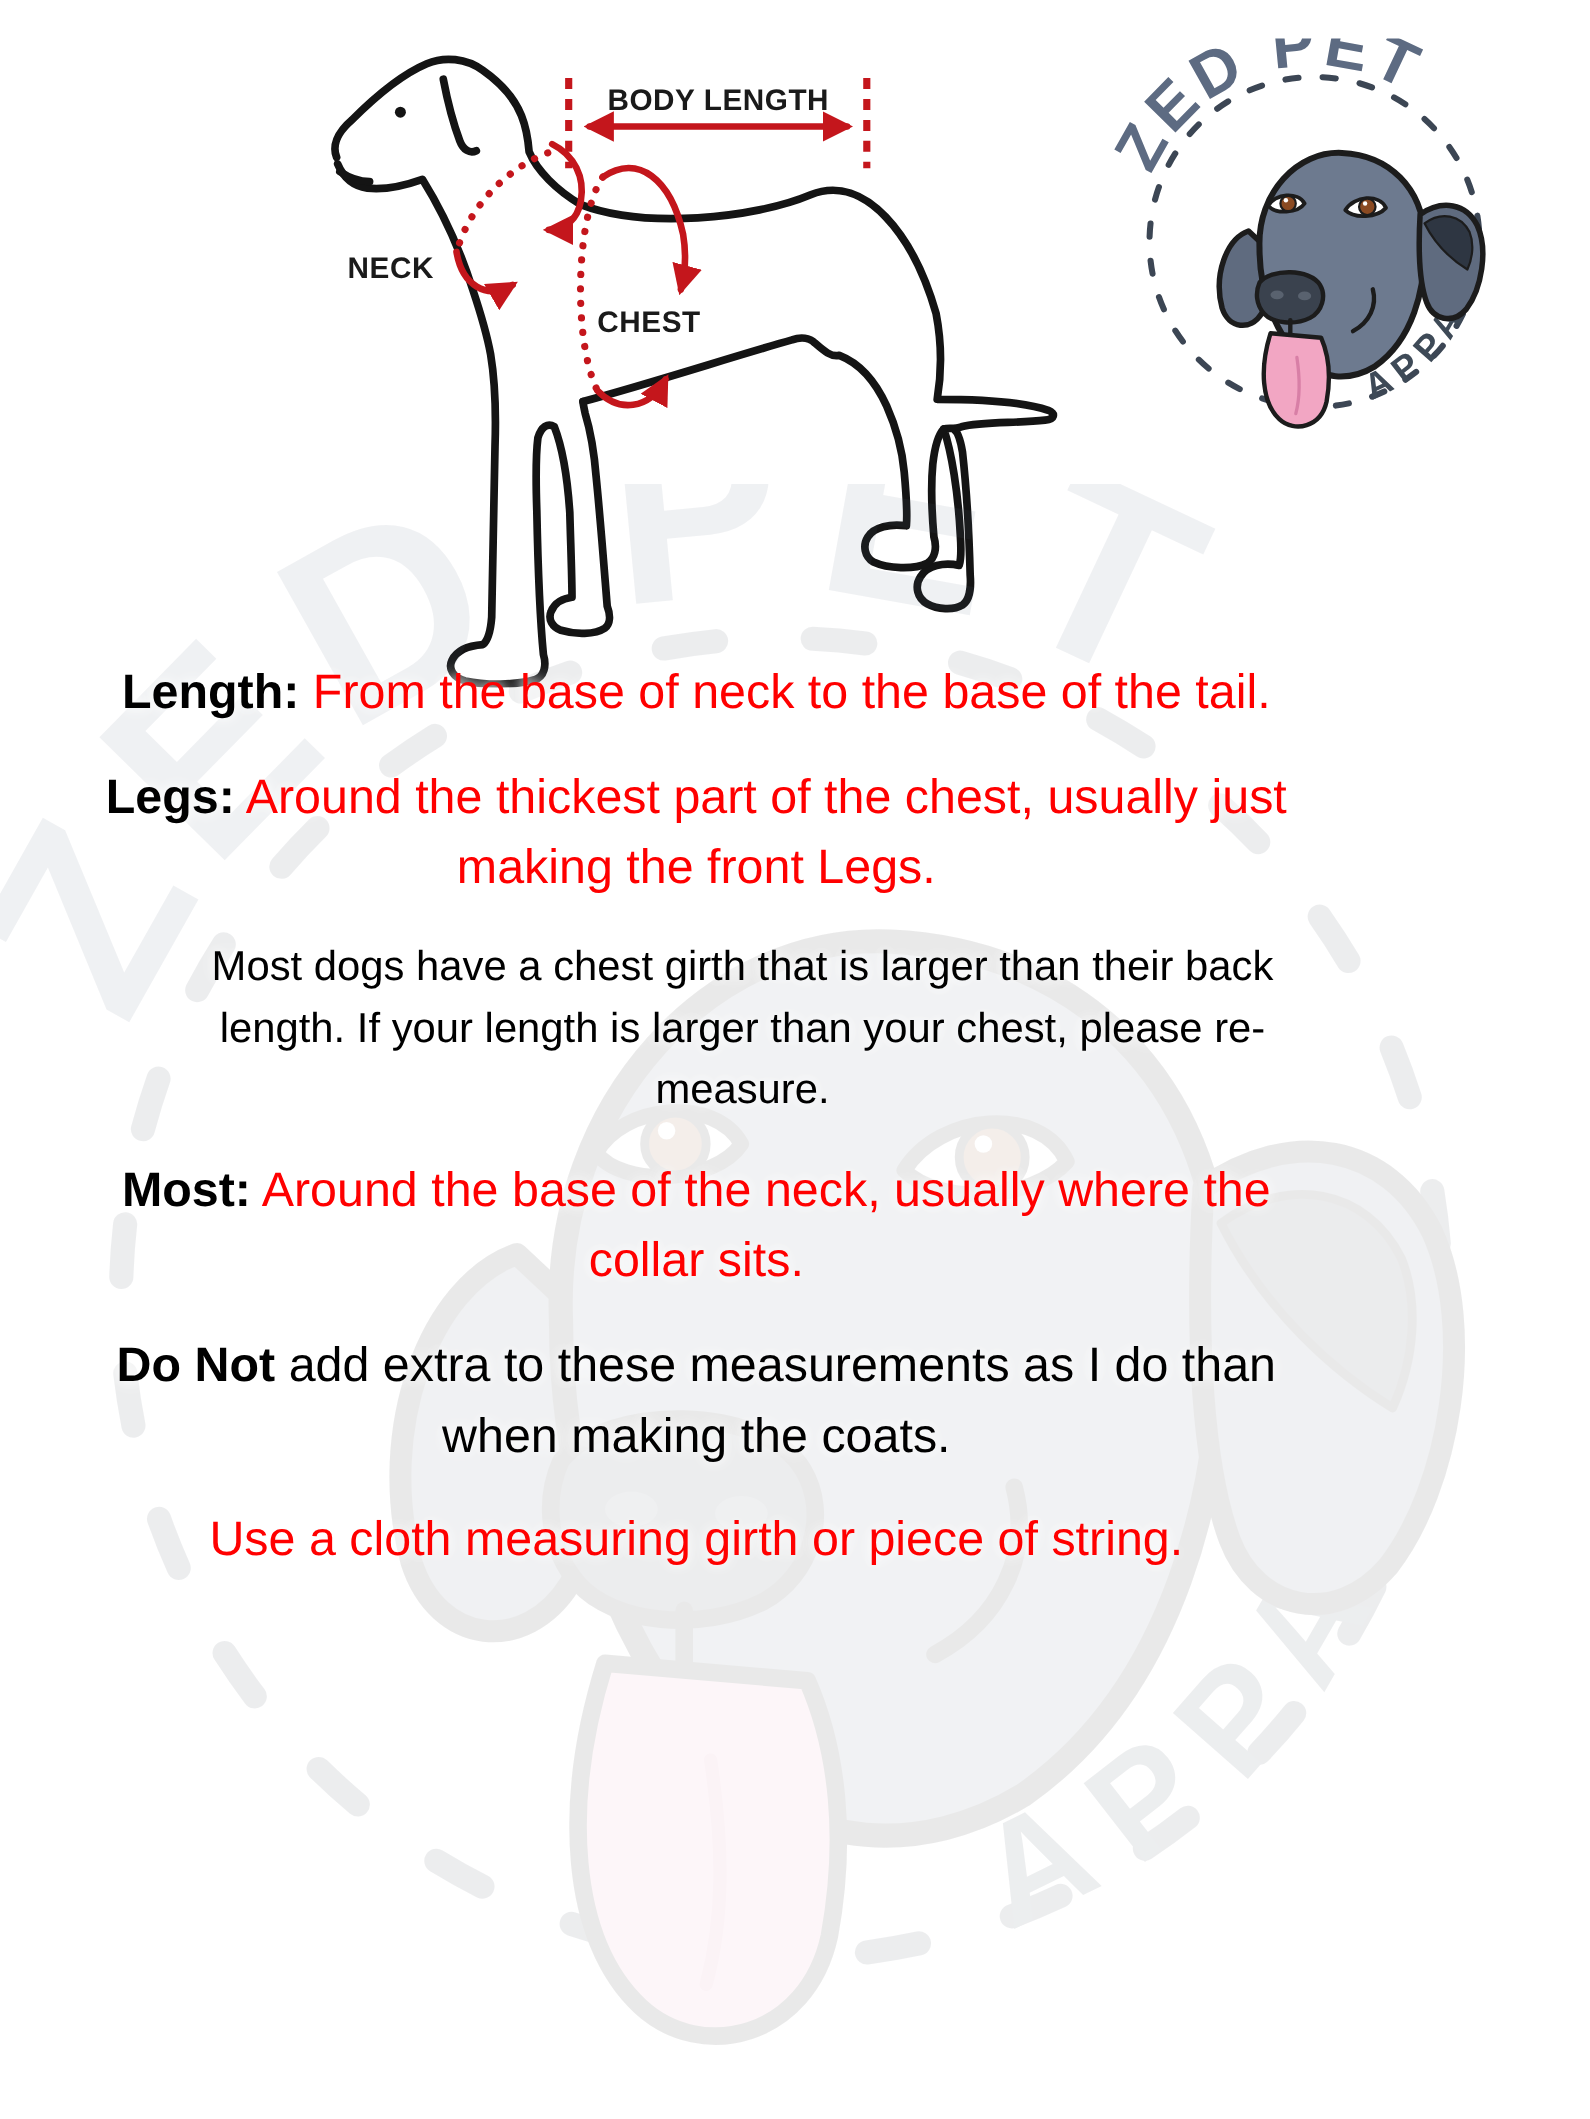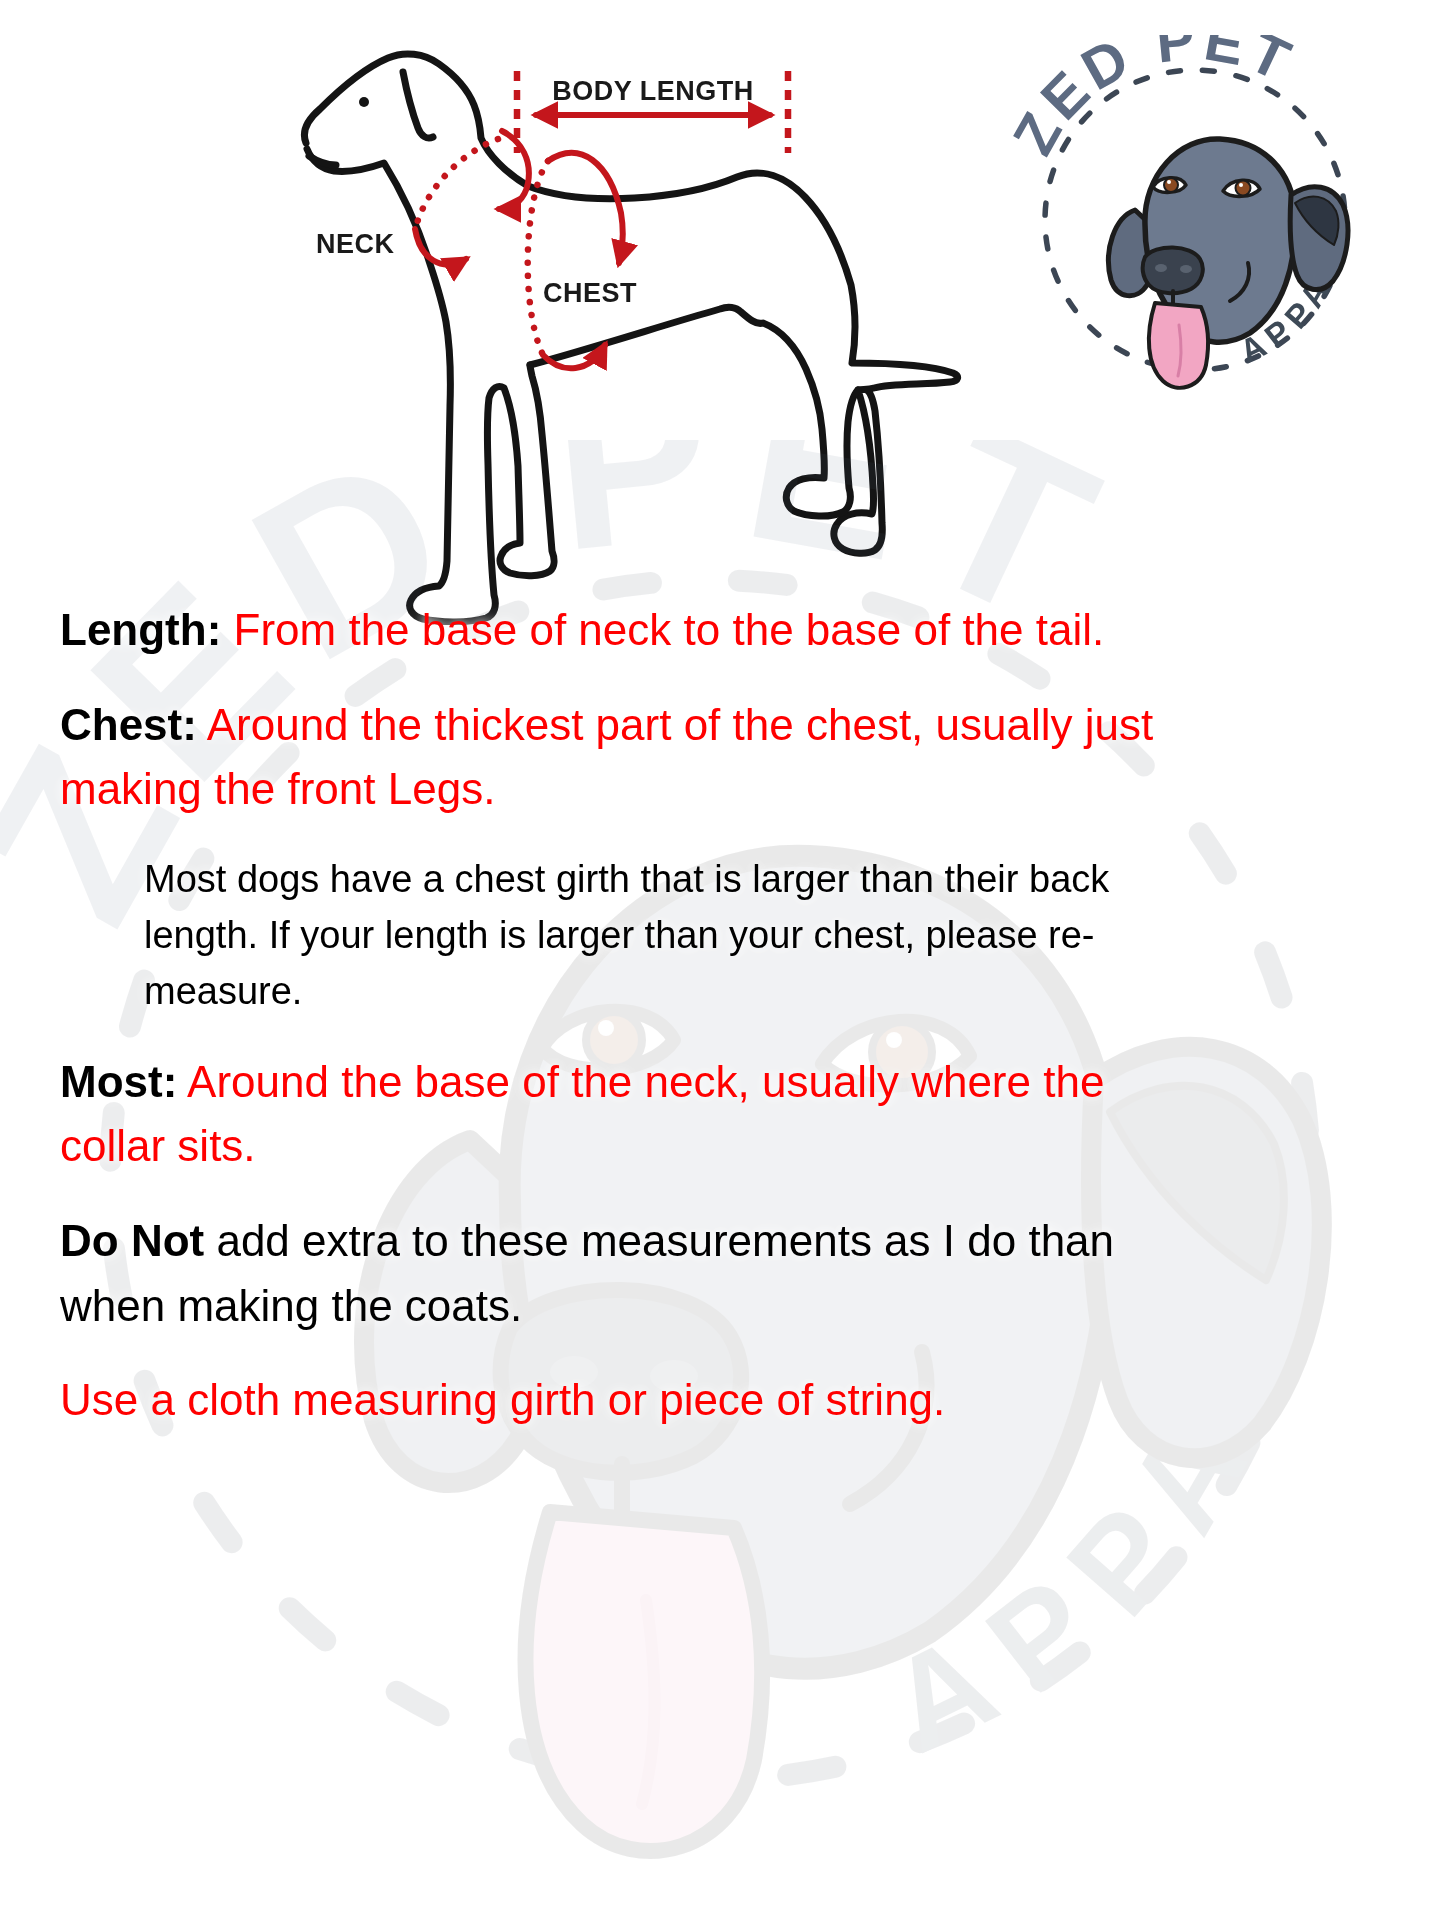--- a/index.html
+++ b/index.html
@@ -12,21 +12,21 @@
   }
   svg{display:block;}
   .diagram{position:absolute;left:290px;top:45px;width:690px;height:580px;}
   .logo{position:absolute;left:995px;top:35px;width:400px;height:375px;}
   .watermark{position:absolute;left:-90px;top:440px;width:1600px;height:1500px;opacity:0.09;pointer-events:none;}
   .col{
     position:absolute;left:60px;top:598px;width:1146px;
     color:#000;
   }
   .col p{margin:0 0 30px 0;font-size:44px;line-height:1.47;
-    text-shadow:0 0 10px rgba(255,255,255,.95),0 0 18px rgba(255,255,255,.85);}
+    text-shadow:0 0 10px rgba(255,255,255,.95),0 0 18px rgba(255,255,255,.85);text-align:center;}
   .lbl{font-weight:700;color:#000;}
   .red{color:#ff0000;}
   .note{font-size:38px !important;margin-left:84px !important;width:1062px;}
   .units{
     font-weight:700;font-size:54px;line-height:1.39;text-align:center;
     margin:40px 0 40px 0 !important;
   }
   .dlabel{font-weight:700;fill:#1a1a1a;font-size:27px;letter-spacing:.5px;}
   .outline{fill:none;stroke:#141414;stroke-width:7;stroke-linecap:round;stroke-linejoin:round;}
   .rdot{fill:none;stroke:#c4161c;stroke-width:6.5;stroke-linecap:round;stroke-dasharray:0.1 13;}
@@ -116,21 +116,21 @@
     <text class="dlabel" x="253" y="257">CHEST</text>
   </svg>
 
   <svg class="watermark" viewBox="0 0 400 375">
     <use href="#zedlogo-art"></use>
   </svg>
 
   <div class="col">
     <p><span class="lbl">Length:</span> <span class="red">From the base of neck to the base of the tail.</span></p>
 
-    <p><span class="lbl">Chest:</span> <span class="red">Around the thickest part of the chest, usually just making the front Legs.</span></p>
+    <p><span class="lbl">Legs:</span> <span class="red">Around the thickest part of the chest, usually just making the front Legs.</span></p>
 
     <p class="note">Most dogs have a chest girth that is larger than their back length. If your length is larger than your chest, please re-measure.</p>
 
     <p><span class="lbl">Most:</span> <span class="red">Around the base of the neck, usually where the collar sits.</span></p>
 
 
     <p><span class="lbl">Do Not</span> <span>add extra to these measurements as I do than when making the coats.</span></p>
 
     <p class="red">Use a cloth measuring girth or piece of string.</p>
 

